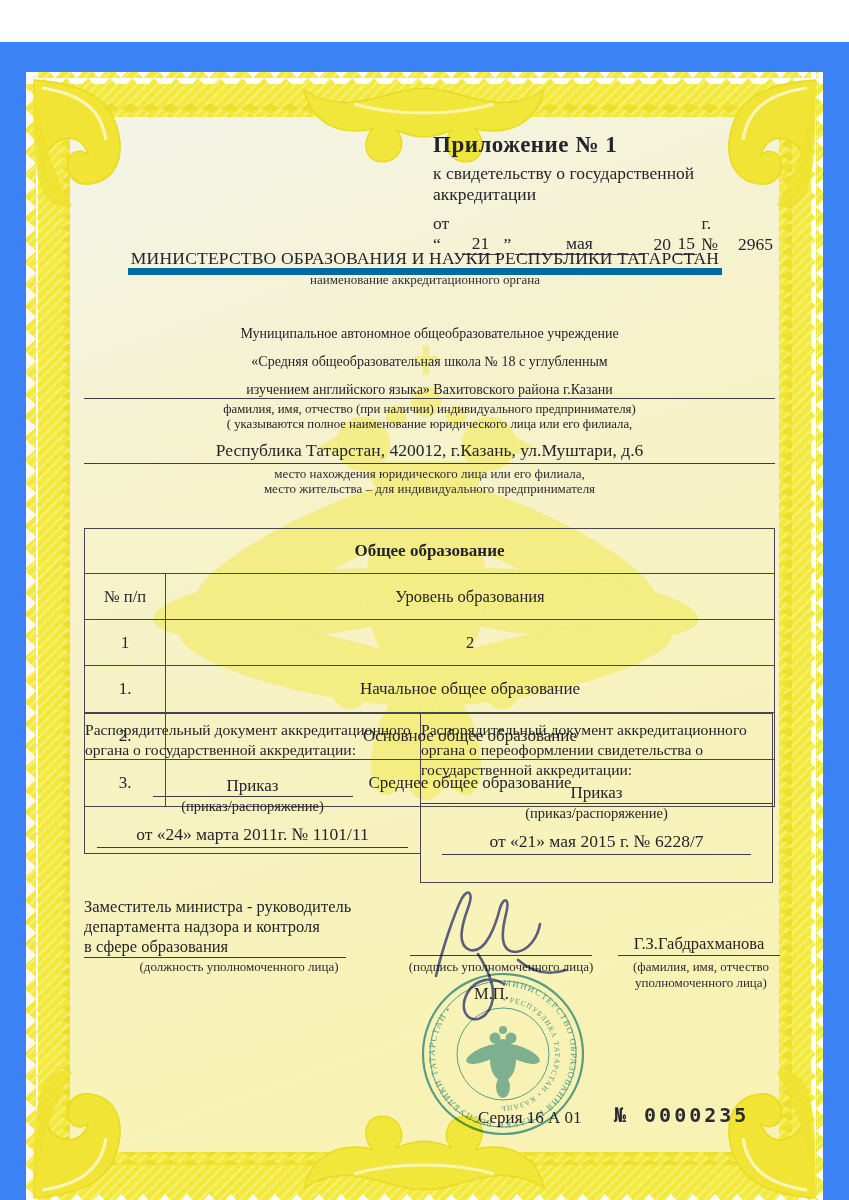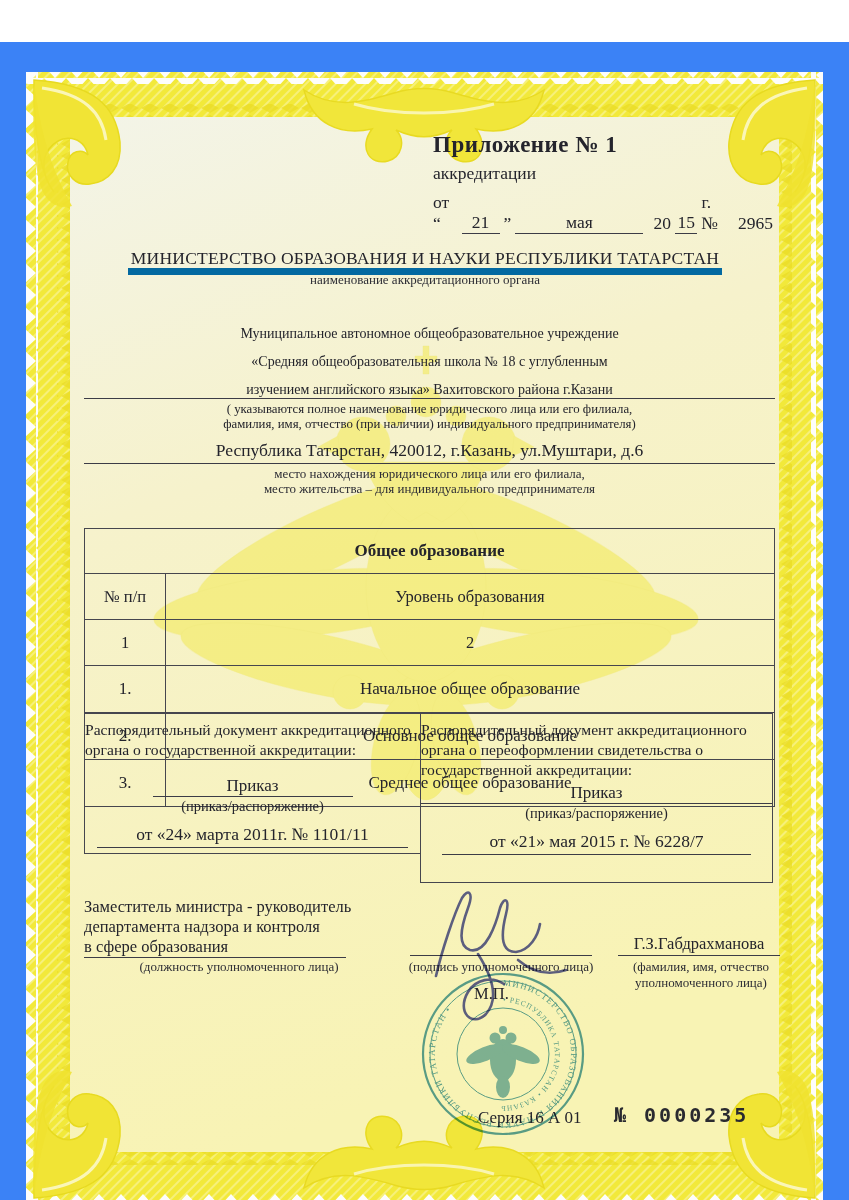--- a/index.html
+++ b/index.html
@@ -161,20 +161,21 @@
     <use href="#flourish" transform="translate(32,1158) scale(1,-1)"></use>
     <use href="#flourish" transform="translate(817,1158) scale(-1,-1)"></use>
 
     <use href="#crest" transform="translate(424,40)"></use>
     <use href="#crest" transform="translate(424,1154) scale(1,-1)"></use>
   </svg>
 
   <div class="abs txt hdr">
     <div class="hdr-title">Приложение №  1</div>
     <div class="hdr-sub">
+      <div>к свидетельству о государственной</div>
       <div>аккредитации</div>
     </div>
     <div class="hdr-date">
       <span>от “</span>
         <span class="seg u" style="width:44px">21</span>
         <span>”</span>
         <span class="seg u" style="width:148px">мая</span>
         <span style="margin-left:6px">20</span>
         <span class="seg u" style="width:26px">15</span>
         <span>г. №</span>
@@ -187,22 +188,22 @@
     <div class="cap auth-cap">наименование аккредитационного органа</div>
   </div>
 
   <div class="abs txt org center">
     <div>Муниципальное автономное  общеобразовательное учреждение</div>
     <div>«Средняя общеобразовательная школа № 18 с углубленным</div>
     <div>изучением  английского языка» Вахитовского  района г.Казани</div>
   </div>
   <div class="rule" style="left:84px;top:356px;width:691px;"></div>
   <div class="abs txt org-caps center">
+    <div>фамилия, имя, отчество (при наличии) индивидуального предпринимателя)</div>
     <div>( указываются полное наименование юридического лица или его филиала,</div>
-    <div>фамилия, имя, отчество (при наличии) индивидуального предпринимателя)</div>
   </div>
 
   <div class="abs txt addr center">Республика Татарстан, 420012, г.Казань, ул.Муштари, д.6</div>
   <div class="rule" style="left:84px;top:421px;width:691px;"></div>
   <div class="abs txt addr-caps center cap">
     <div>место нахождения юридического лица или его филиала,</div>
     <div>место жительства – для индивидуального предпринимателя</div>
   </div>
 
   <table class="edu">

